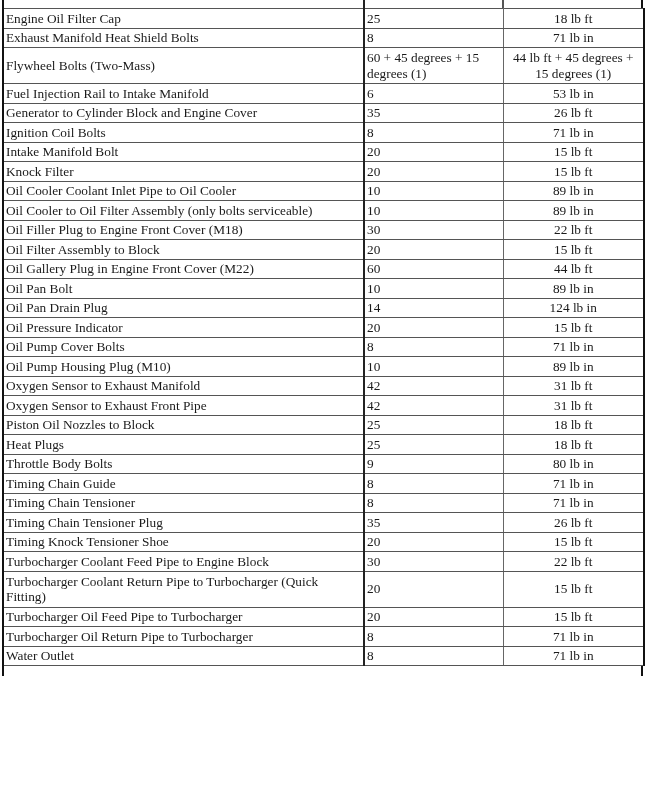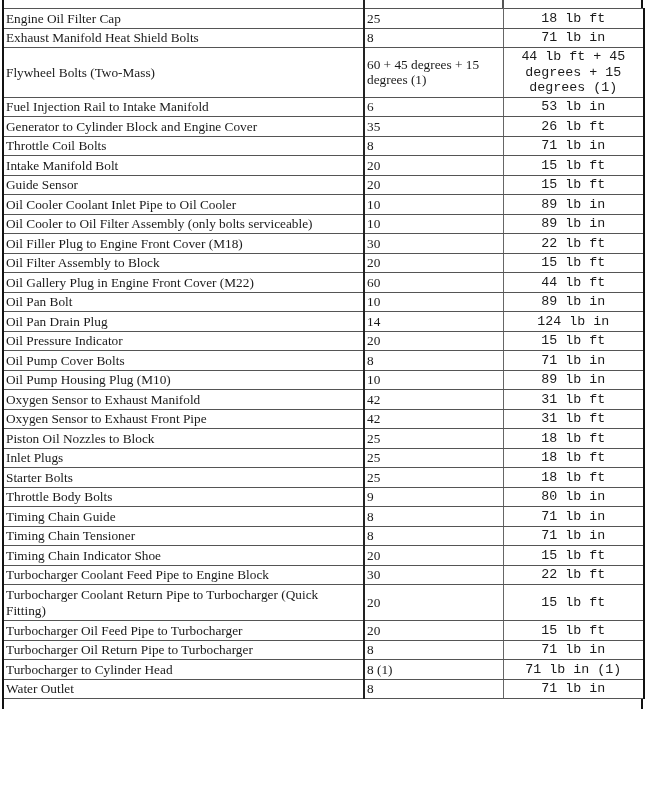--- a/index.html
+++ b/index.html
@@ -50,21 +50,20 @@
     border-right: 2px solid #222;
     text-align: left;
   }
   td.nm {
     text-align: left;
     border-right: 1.5px solid #666;
   }
   td.us {
     text-align: center;
     border-right: 2px solid #111;
-    font-family: Liberation Mono, monospace;
   }
   tr.tall td { height: 33px; }
   .tail {
     display: flex;
     height: 10px;
   }
   .tail .c1 { width: 361px; border-left: 2px solid #111; box-sizing: border-box; }
   .tail .c2 { width: 139px; box-sizing: border-box; }
   .tail .c3 { width: 141px; border-right: 2px solid #111; box-sizing: border-box; }
 </style>
@@ -103,31 +102,31 @@
           <td class="name">Fuel Injection Rail to Intake Manifold</td>
           <td class="nm">6</td>
           <td class="us">53 lb in</td>
         </tr>
         <tr>
           <td class="name">Generator to Cylinder Block and Engine Cover</td>
           <td class="nm">35</td>
           <td class="us">26 lb ft</td>
         </tr>
         <tr>
-          <td class="name">Throttle Coil Bolts</td>
+          <td class="name">Ignition Coil Bolts</td>
           <td class="nm">8</td>
           <td class="us">71 lb in</td>
         </tr>
         <tr>
           <td class="name">Intake Manifold Bolt</td>
           <td class="nm">20</td>
           <td class="us">15 lb ft</td>
         </tr>
         <tr>
-          <td class="name">Guide Sensor</td>
+          <td class="name">Knock Filter</td>
           <td class="nm">20</td>
           <td class="us">15 lb ft</td>
         </tr>
         <tr>
           <td class="name">Oil Cooler Coolant Inlet Pipe to Oil Cooler</td>
           <td class="nm">10</td>
           <td class="us">89 lb in</td>
         </tr>
         <tr>
           <td class="name">Oil Cooler to Oil Filter Assembly (only bolts serviceable)</td>
@@ -183,46 +182,46 @@
           <td class="name">Oxygen Sensor to Exhaust Front Pipe</td>
           <td class="nm">42</td>
           <td class="us">31 lb ft</td>
         </tr>
         <tr>
           <td class="name">Piston Oil Nozzles to Block</td>
           <td class="nm">25</td>
           <td class="us">18 lb ft</td>
         </tr>
         <tr>
-          <td class="name">Inlet Plugs</td>
-          <td class="nm">25</td>
-          <td class="us">18 lb ft</td>
-        </tr>
-        <tr>
-          <td class="name">Starter Bolts</td>
+          <td class="name">Heat Plugs</td>
           <td class="nm">25</td>
           <td class="us">18 lb ft</td>
         </tr>
         <tr>
           <td class="name">Throttle Body Bolts</td>
           <td class="nm">9</td>
           <td class="us">80 lb in</td>
         </tr>
         <tr>
           <td class="name">Timing Chain Guide</td>
           <td class="nm">8</td>
           <td class="us">71 lb in</td>
         </tr>
         <tr>
           <td class="name">Timing Chain Tensioner</td>
           <td class="nm">8</td>
           <td class="us">71 lb in</td>
         </tr>
         <tr>
-          <td class="name">Timing Chain Indicator Shoe</td>
+          <td class="name">Timing Chain Tensioner Plug</td>
+          <td class="nm">35</td>
+          <td class="us">26 lb ft</td>
+        </tr>
+        <tr>
+          <td class="name">Timing Knock Tensioner Shoe</td>
           <td class="nm">20</td>
           <td class="us">15 lb ft</td>
         </tr>
         <tr>
           <td class="name">Turbocharger Coolant Feed Pipe to Engine Block</td>
           <td class="nm">30</td>
           <td class="us">22 lb ft</td>
         </tr>
         <tr class="tall">
           <td class="name">Turbocharger Coolant Return Pipe to Turbocharger (Quick Fitting)</td>
@@ -231,25 +230,20 @@
         </tr>
         <tr>
           <td class="name">Turbocharger Oil Feed Pipe to Turbocharger</td>
           <td class="nm">20</td>
           <td class="us">15 lb ft</td>
         </tr>
         <tr>
           <td class="name">Turbocharger Oil Return Pipe to Turbocharger</td>
           <td class="nm">8</td>
           <td class="us">71 lb in</td>
-        </tr>
-        <tr>
-          <td class="name">Turbocharger to Cylinder Head</td>
-          <td class="nm">8 (1)</td>
-          <td class="us">71 lb in (1)</td>
         </tr>
         <tr>
           <td class="name">Water Outlet</td>
           <td class="nm">8</td>
           <td class="us">71 lb in</td>
         </tr>
       </tbody>
   </table>
   <div class="tail">
     <div class="c1"></div>

